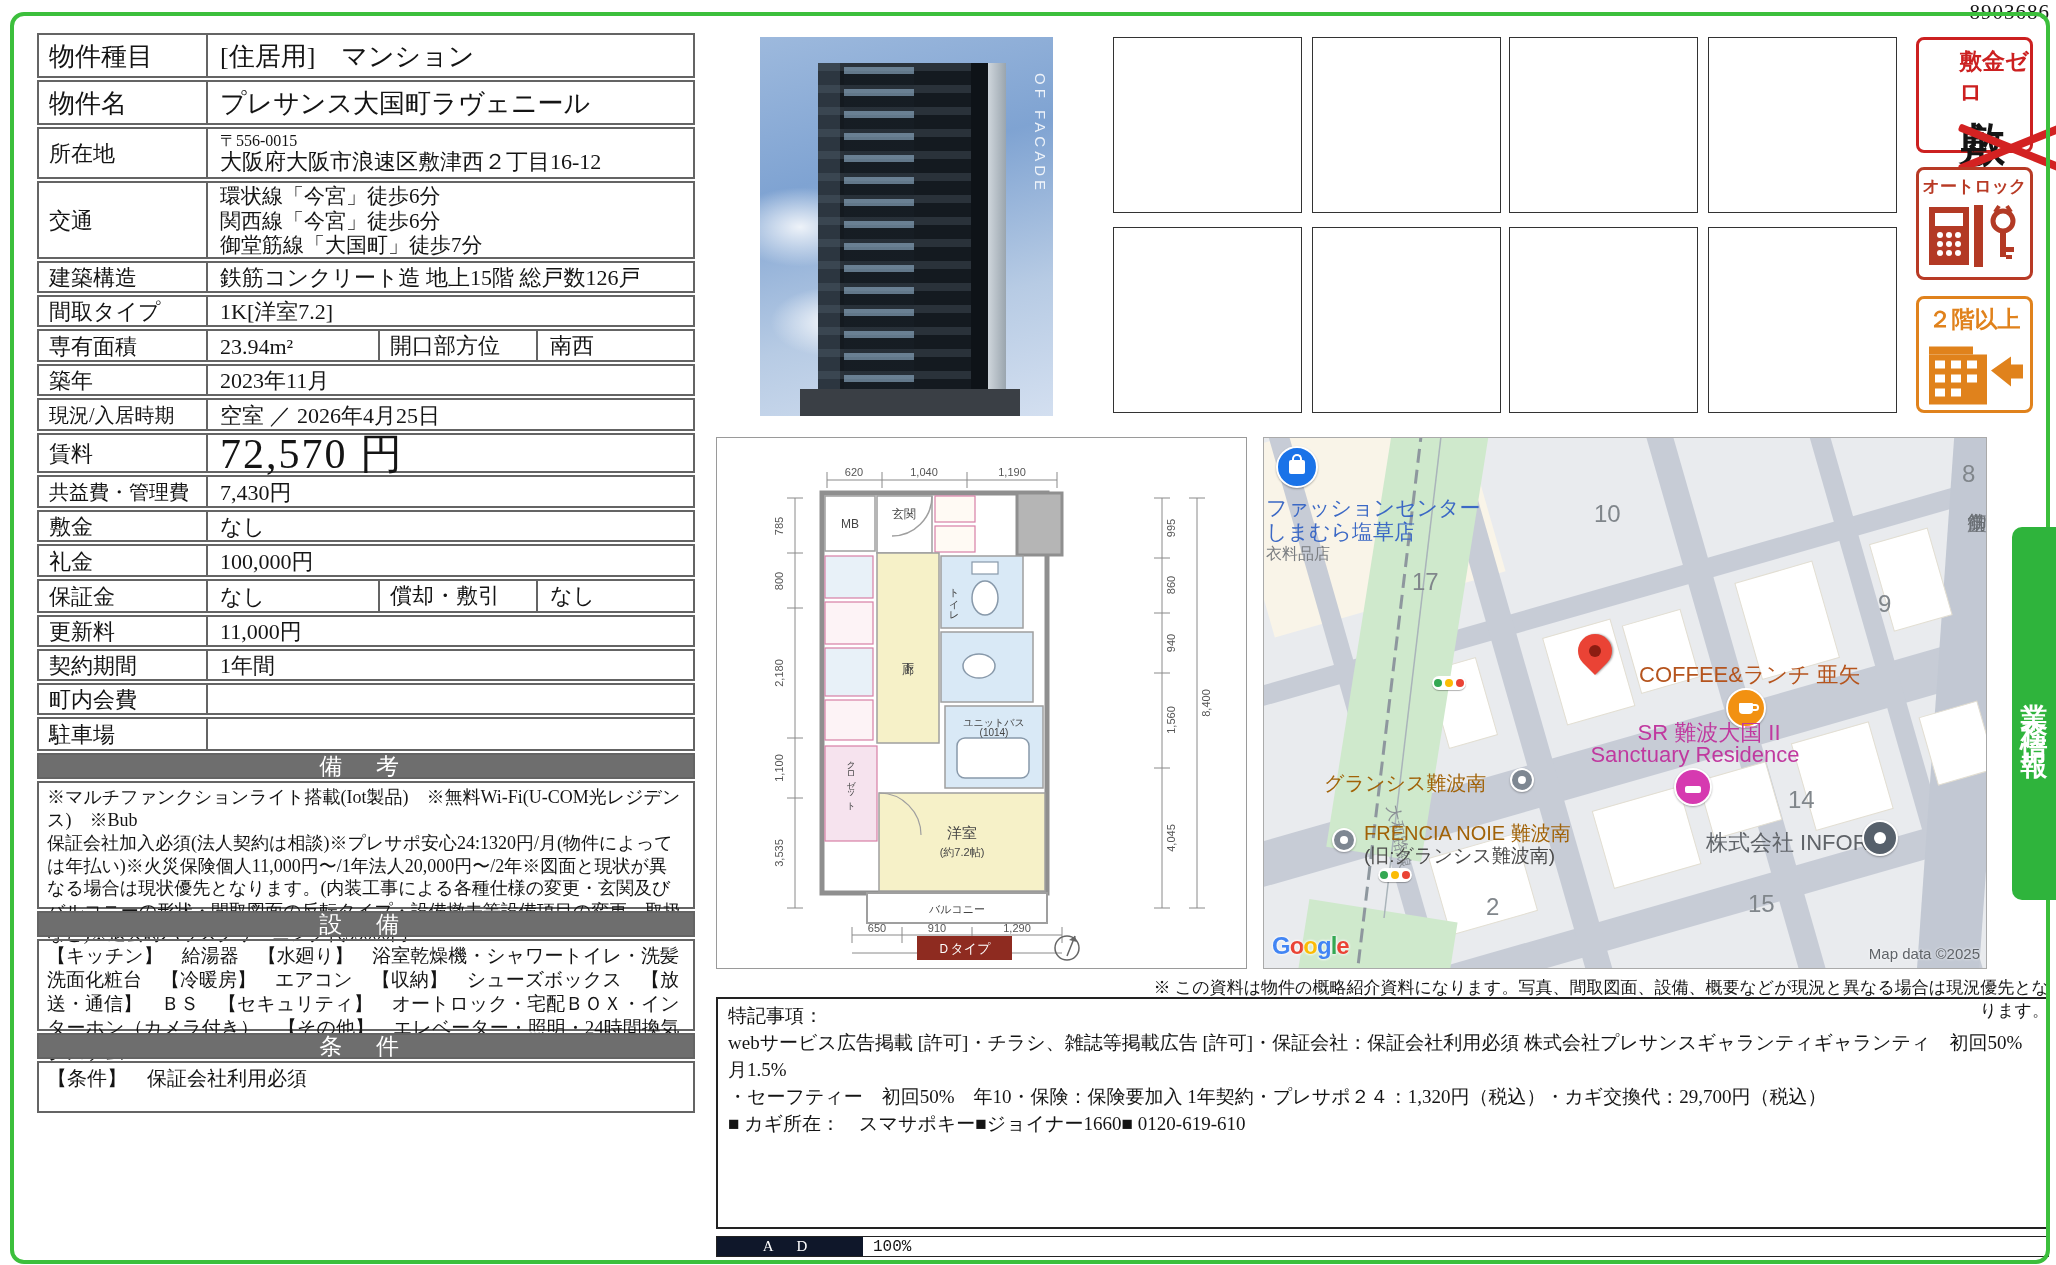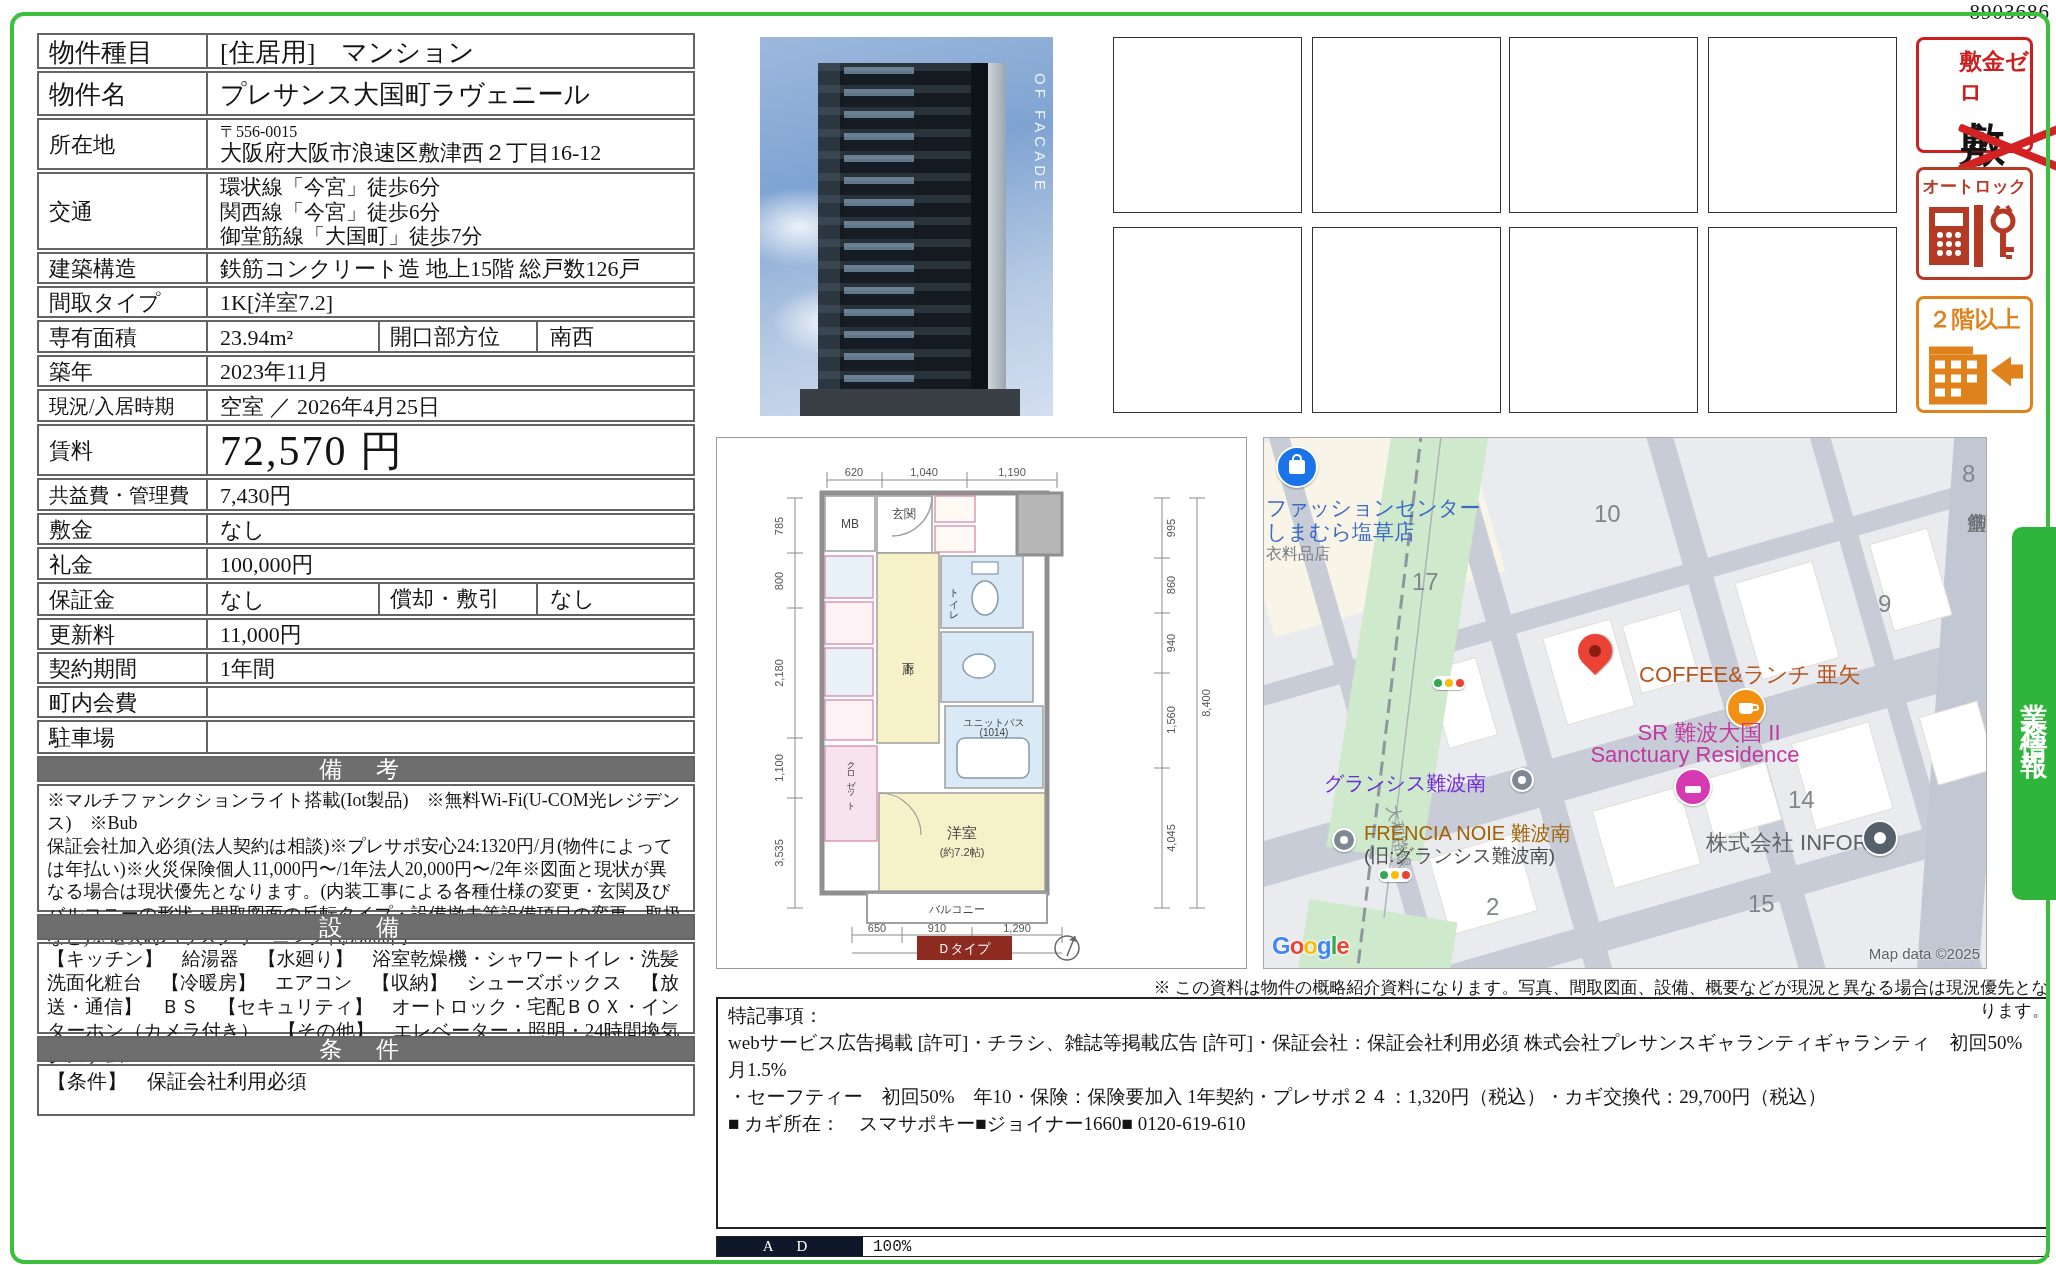--- a/index.html
+++ b/index.html
@@ -84,21 +84,21 @@
   svg text{font-family:"Liberation Sans",sans-serif;}
 </style>
 </head>
 <body>
 
 <div class="abs doc-number">8903686</div>
 
 <div class="abs page-border"></div>
 
 <div class="abs ptable">
-  <div class="trow" style="height:36px">
+  <div class="trow" style="height:45px">
     <div class="tlabel lg">物件種目</div>
     <div class="tvalue lg">[住居用]　マンション</div>
   </div>
   <div class="trow" style="height:45px">
     <div class="tlabel lg">物件名</div>
     <div class="tvalue lg">プレサンス大国町ラヴェニール</div>
   </div>
   <div class="trow" style="height:52px">
     <div class="tlabel">所在地</div>
     <div class="tvalue multiline">
@@ -129,21 +129,21 @@
     <div class="subcell-value">南西</div>
   </div>
   <div class="trow" style="height:32px">
     <div class="tlabel">築年</div>
     <div class="tvalue">2023年11月</div>
   </div>
   <div class="trow" style="height:33px">
     <div class="tlabel" style="font-size:20px">現況/入居時期</div>
     <div class="tvalue">空室 ／ 2026年4月25日</div>
   </div>
-  <div class="trow" style="height:52px">
+  <div class="trow" style="height:40px">
     <div class="tlabel">賃料</div>
     <div class="tvalue rent">72,570 円</div>
   </div>
   <div class="trow" style="height:33px">
     <div class="tlabel" style="font-size:20px">共益費・管理費</div>
     <div class="tvalue">7,430円</div>
   </div>
   <div class="trow" style="height:32px">
     <div class="tlabel">敷金</div>
     <div class="tvalue">なし</div>
@@ -405,21 +405,21 @@
   <div class="poi-pin" style="left:462px;top:250px;width:40px;height:40px;background:#f29111">
     <div style="width:14px;height:11px;background:#fff;border-radius:1px 1px 4px 4px;position:relative">
       <div style="position:absolute;right:-6px;top:1px;width:6px;height:7px;border:2px solid #fff;border-left:none;border-radius:0 4px 4px 0;box-sizing:border-box"></div>
     </div>
   </div>
   <div class="maplabel" style="left:330px;top:280px;width:230px;text-align:center;color:#c0399f;font-size:22px">SR 難波大国 II</div>
   <div class="maplabel" style="left:316px;top:304px;width:230px;text-align:center;color:#c0399f;font-size:22px">Sanctuary Residence</div>
   <div class="poi-pin" style="left:410px;top:330px;width:38px;height:38px;background:#d63ab0">
     <div style="width:16px;height:7px;background:#fff;border-radius:2px;margin-top:4px"></div>
   </div>
-  <div class="maplabel" style="left:60px;top:332px;color:#6d28d9;font-size:20px">グランシス難波南</div>
+  <div class="maplabel" style="left:60px;top:332px;color:#a16207;font-size:20px">グランシス難波南</div>
   <div class="poi-pin" style="left:246px;top:330px;width:24px;height:24px;background:#7e8792">
     <div style="width:8px;height:8px;background:#fff;border-radius:50%"></div>
   </div>
   <div class="poi-pin" style="left:68px;top:390px;width:24px;height:24px;background:#7e8792">
     <div style="width:8px;height:8px;background:#fff;border-radius:50%"></div>
   </div>
   <div class="maplabel" style="left:100px;top:382px;color:#a16207;font-size:20px">FRENCIA NOIE 難波南</div>
   <div class="maplabel" style="left:100px;top:405px;color:#4a4a4a;font-size:19px">(旧:グランシス難波南)</div>
   <div class="maplabel" style="left:442px;top:390px;color:#5f6368;font-size:22px">株式会社 INFORM</div>
   <div class="poi-pin" style="left:598px;top:382px;width:36px;height:36px;background:#56606b">

